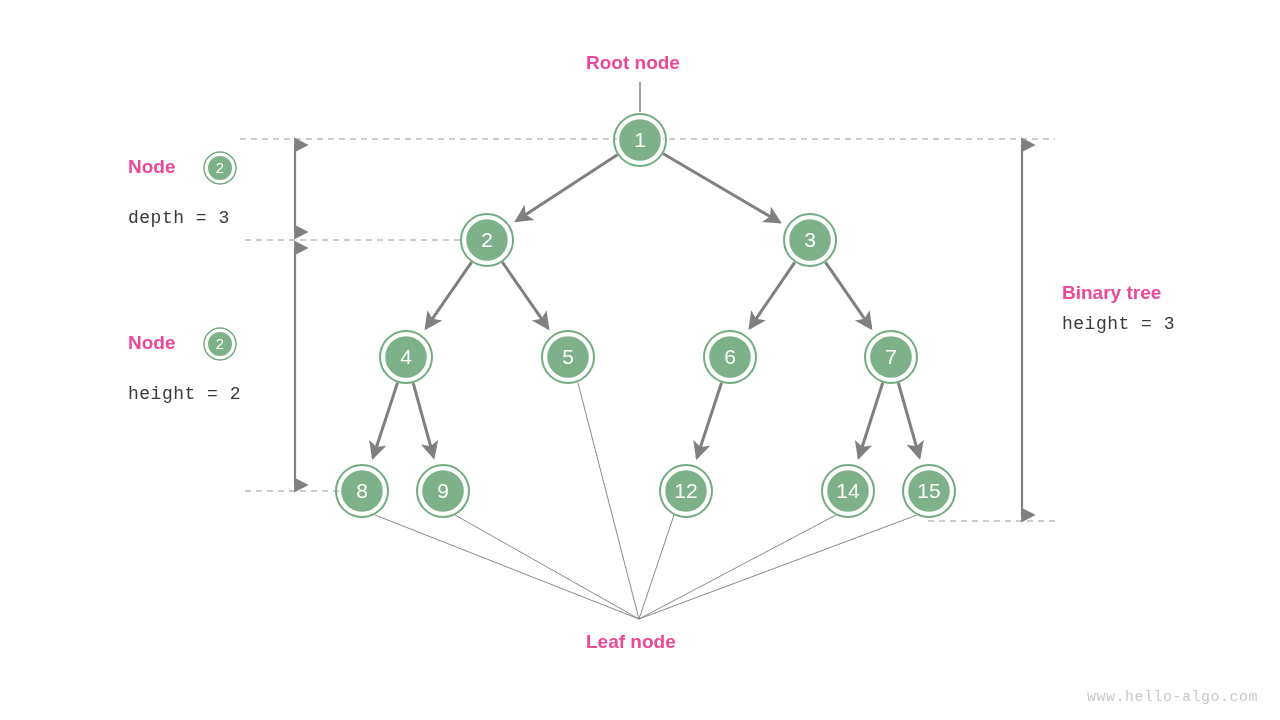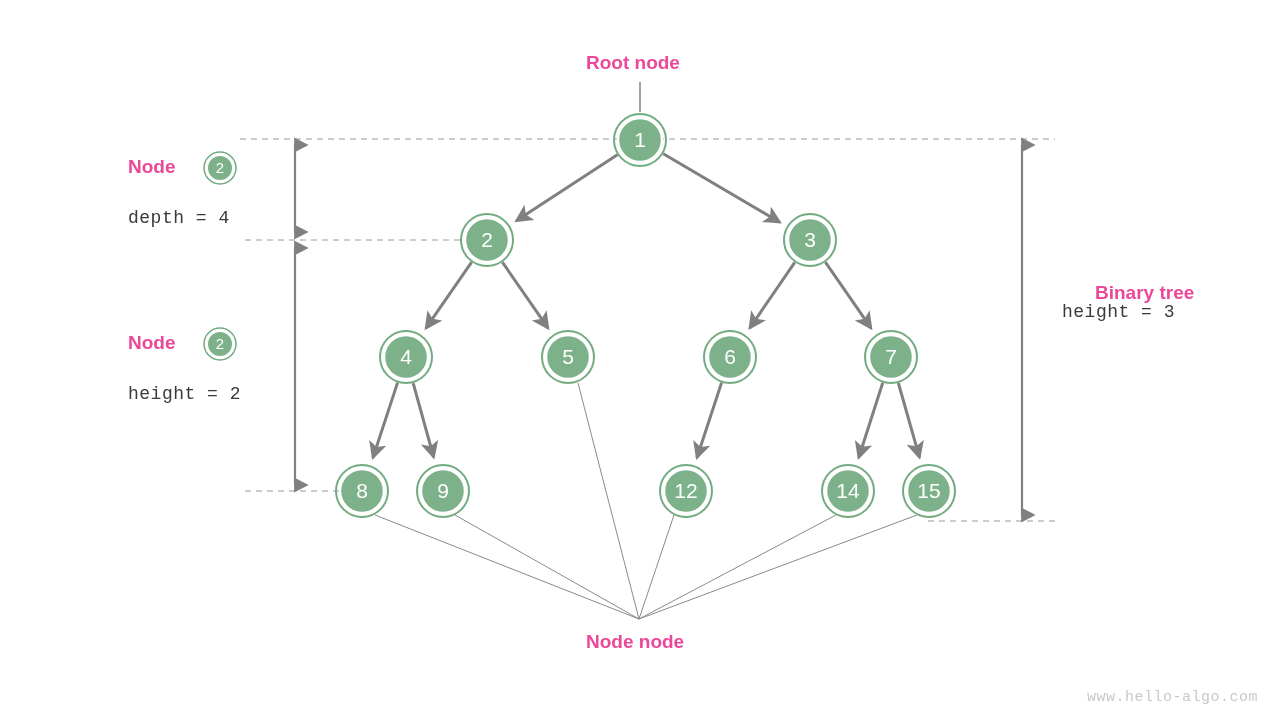--- a/index.html
+++ b/index.html
@@ -64,24 +64,24 @@
     font-family: Liberation Mono, monospace;
     font-size: 15px;
     color: #c9c9c9;
     letter-spacing: 0.5px;
     white-space: nowrap;
   }
   .label-root { left: 586px; top: 52px; }
   .label-leaf { left: 586px; top: 631px; }
   .label-node-1 { left: 128px; top: 156px; }
   .label-node-2 { left: 128px; top: 332px; }
-  .label-binary-tree { left: 1062px; top: 282px; margin-left: 33px; }
+  .label-binary-tree { left: 1062px; top: 282px; }
   .mono-depth { left: 128px; top: 208px; }
   .mono-height { left: 128px; top: 384px; }
-  .mono-tree-height { left: 1062px; top: 302px; }
+  .mono-tree-height { left: 1062px; top: 314px; }
 </style>
 </head>
 <body>
 
 <div id="stage">
 
   <svg class="canvas" viewBox="0 0 1280 720">
     <defs>
       <marker id="arrowEdge" markerWidth="7" markerHeight="7" refX="5.2" refY="3" orient="auto" markerUnits="strokeWidth">
         <path d="M0,0 L6,3 L0,6 L1.4,3 z" fill="#808080"></path>
@@ -201,24 +201,24 @@
       <text class="badge-text" x="220" y="169">2</text>
     </g>
     <g>
       <circle cx="220" cy="344" r="16" fill="none" stroke="#72ab80" stroke-width="1.5"></circle>
       <circle cx="220" cy="344" r="13" fill="#7cb189" stroke="#ffffff" stroke-width="2"></circle>
       <text class="badge-text" x="220" y="345">2</text>
     </g>
   </svg>
 
   <div class="heading label-root">Root node</div>
-  <div class="heading label-leaf">Node node</div>
+  <div class="heading label-leaf">Leaf node</div>
 
   <div class="heading label-node-1">Node</div>
-  <div class="mono mono-depth">depth = 4</div>
+  <div class="mono mono-depth">depth = 3</div>
 
   <div class="heading label-node-2">Node</div>
   <div class="mono mono-height">height = 2</div>
 
   <div class="heading label-binary-tree">Binary tree</div>
   <div class="mono mono-tree-height">height = 3</div>
 
   <div class="watermark">www.hello-algo.com</div>
 </div>
 

